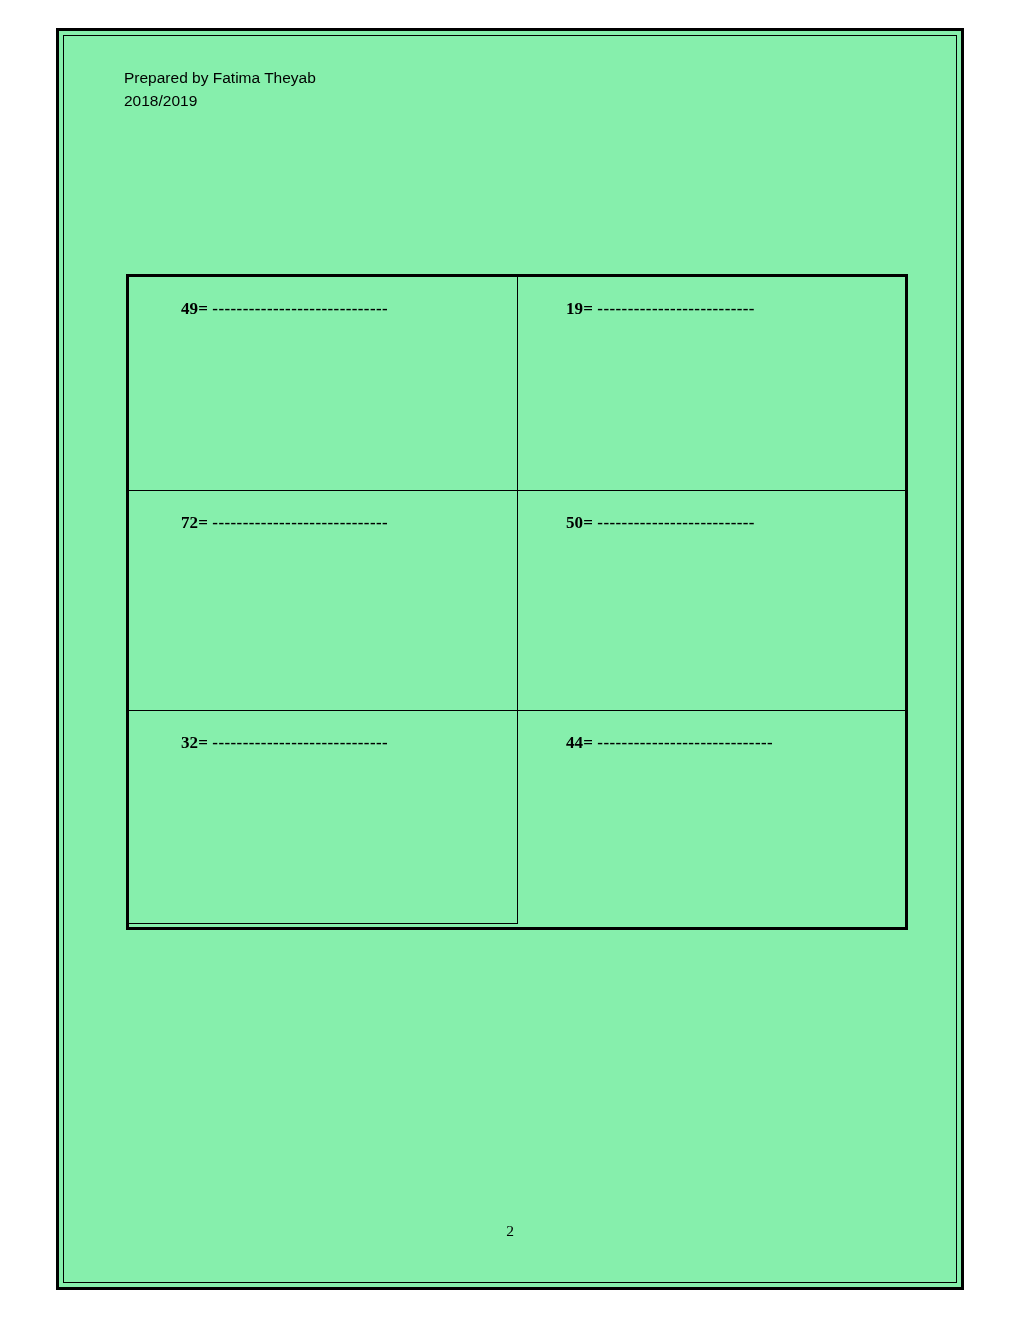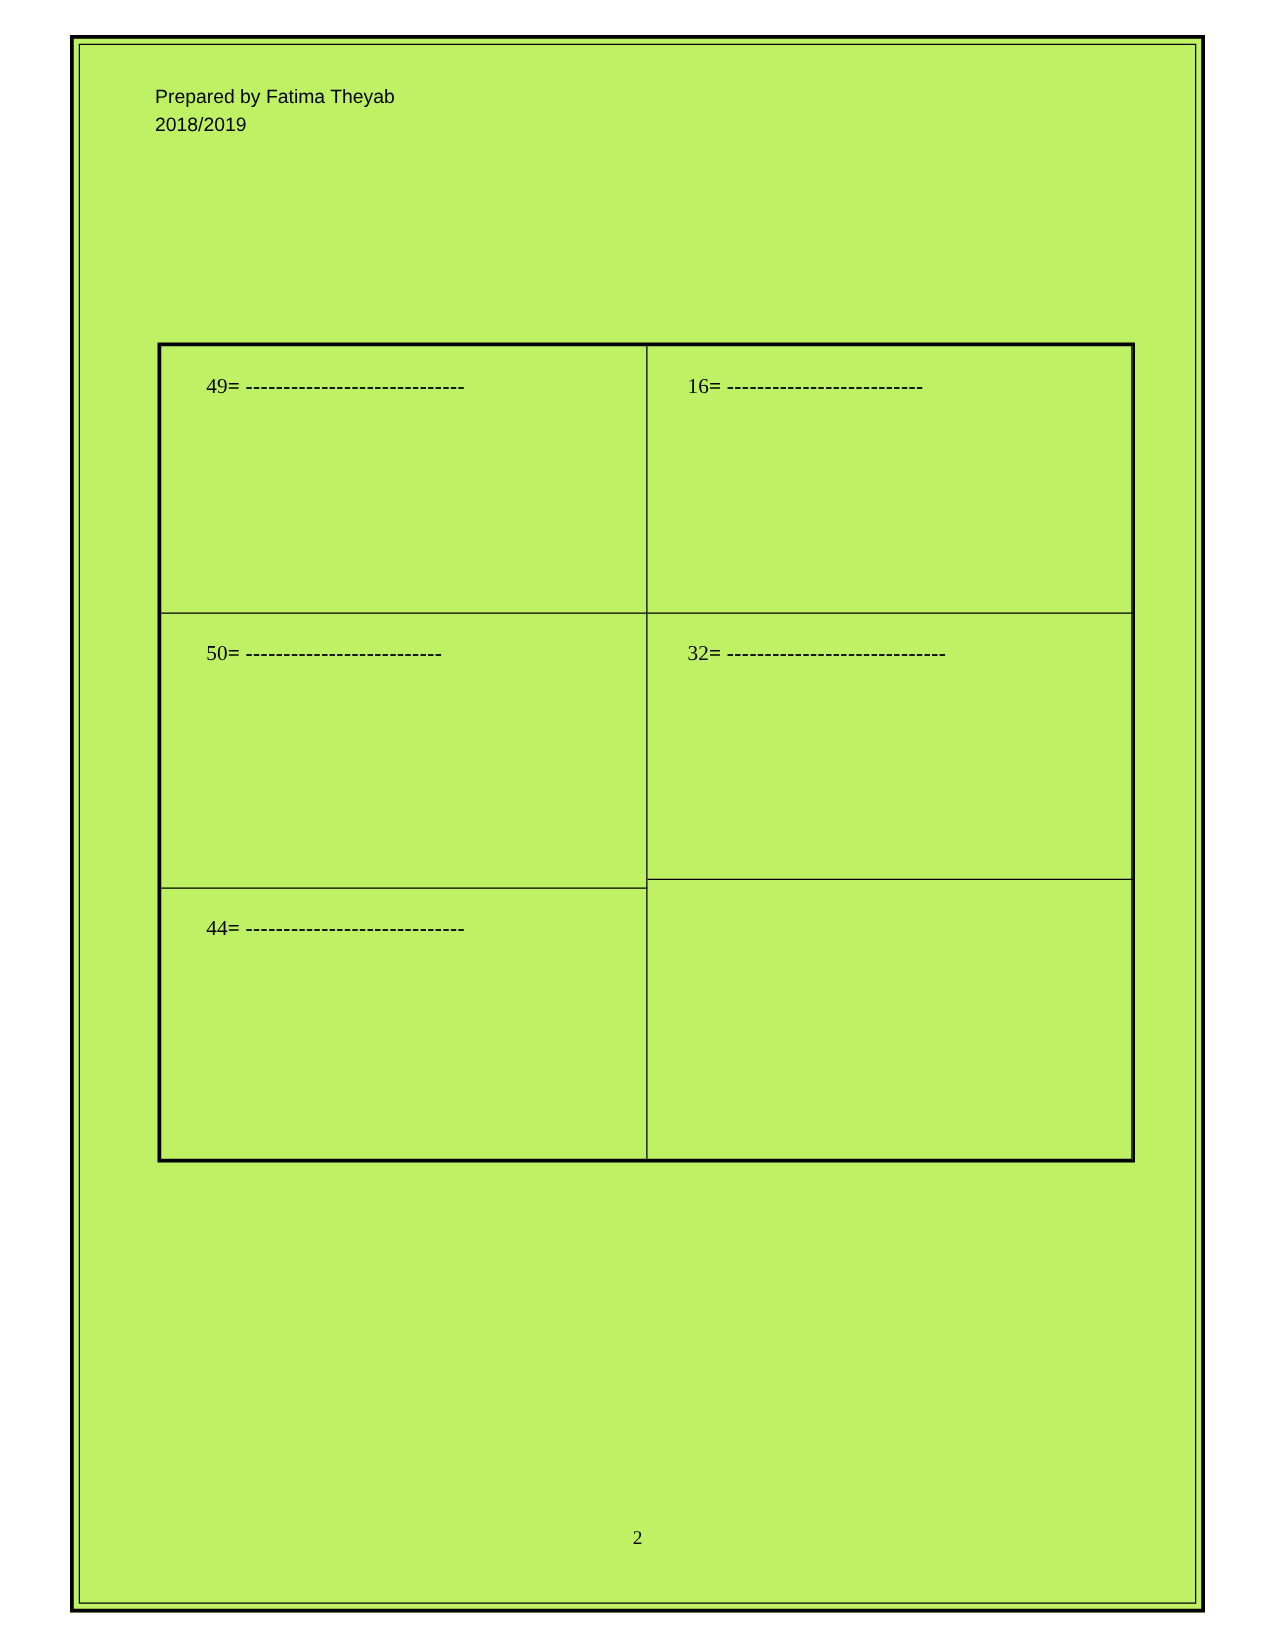--- a/index.html
+++ b/index.html
@@ -15,21 +15,21 @@
     overflow: hidden;
   }
 
   
   .page {
     position: absolute;
     left: 56px;
     top: 28px;
     width: 908px;
     height: 1262px;
-    background: #bef264;
+    background: #86efac;
     border: 3px solid #000000;
     box-sizing: border-box;
   }
   .page-inner {
     position: absolute;
     left: 4px;
     top: 4px;
     right: 4px;
     bottom: 4px;
     border: 1px solid #000000;
@@ -117,21 +117,22 @@
     font-weight: bold;
     font-size: 17px;
     color: #000000;
     white-space: nowrap;
     letter-spacing: 0.1px;
   }
   .cell:nth-child(2n) .problem {
     left: 32px;
   }
   .problem .num {
-    font-weight: normal;
+    font-weight: bold;
+    margin-left: 16px;
   }
   .problem .dashes {
     font-weight: bold;
     letter-spacing: 0.4px;
   }
 
   
   .page-number {
     position: absolute;
     left: 0;
@@ -161,24 +162,29 @@
       <div class="grid-inner">
 
         <div class="cell cell-h-tall">
           <div class="problem">
             <span class="num">49</span><span>= </span><span class="dashes">-----------------------------</span>
           </div>
         </div>
 
         <div class="cell cell-h-tall">
           <div class="problem">
-            <span class="num">16</span><span>= </span><span class="dashes">--------------------------</span>
-          </div>
-        </div>
-
+            <span class="num">19</span><span>= </span><span class="dashes">--------------------------</span>
+          </div>
+        </div>
+
+        <div class="cell cell-h-mid">
+          <div class="problem">
+            <span class="num">72</span><span>= </span><span class="dashes">-----------------------------</span>
+          </div>
+        </div>
 
         <div class="cell cell-h-mid">
           <div class="problem">
             <span class="num">50</span><span>= </span><span class="dashes">--------------------------</span>
           </div>
         </div>
 
         <div class="cell cell-h-3">
           <div class="problem">
             <span class="num">32</span><span>= </span><span class="dashes">-----------------------------</span>

